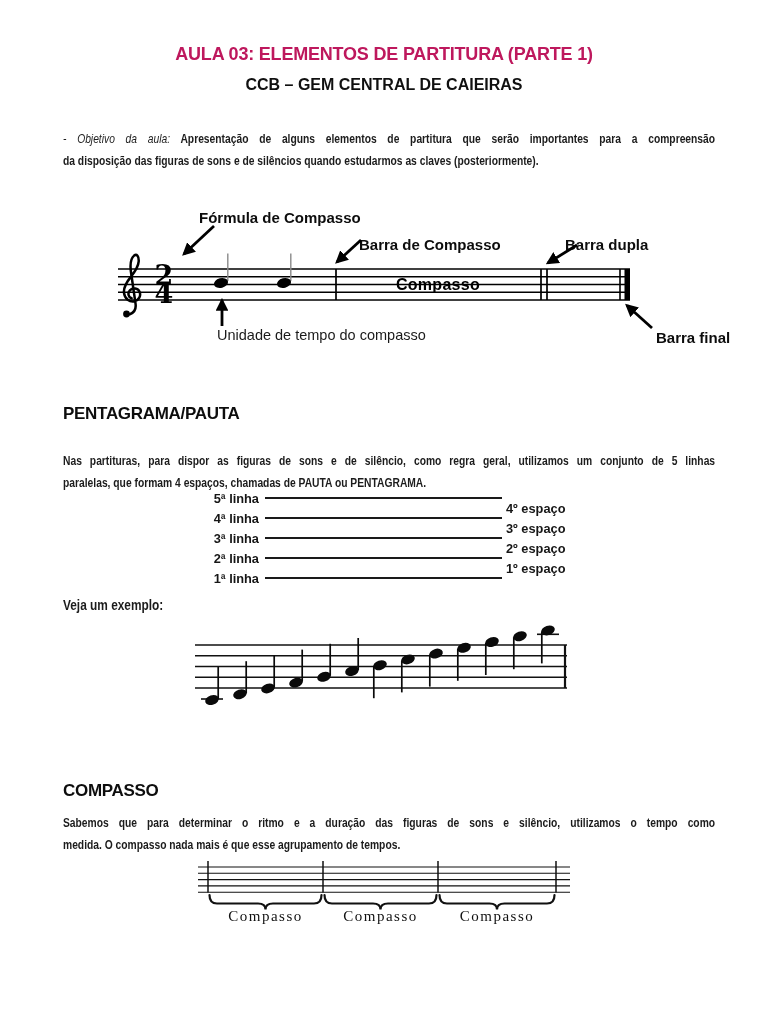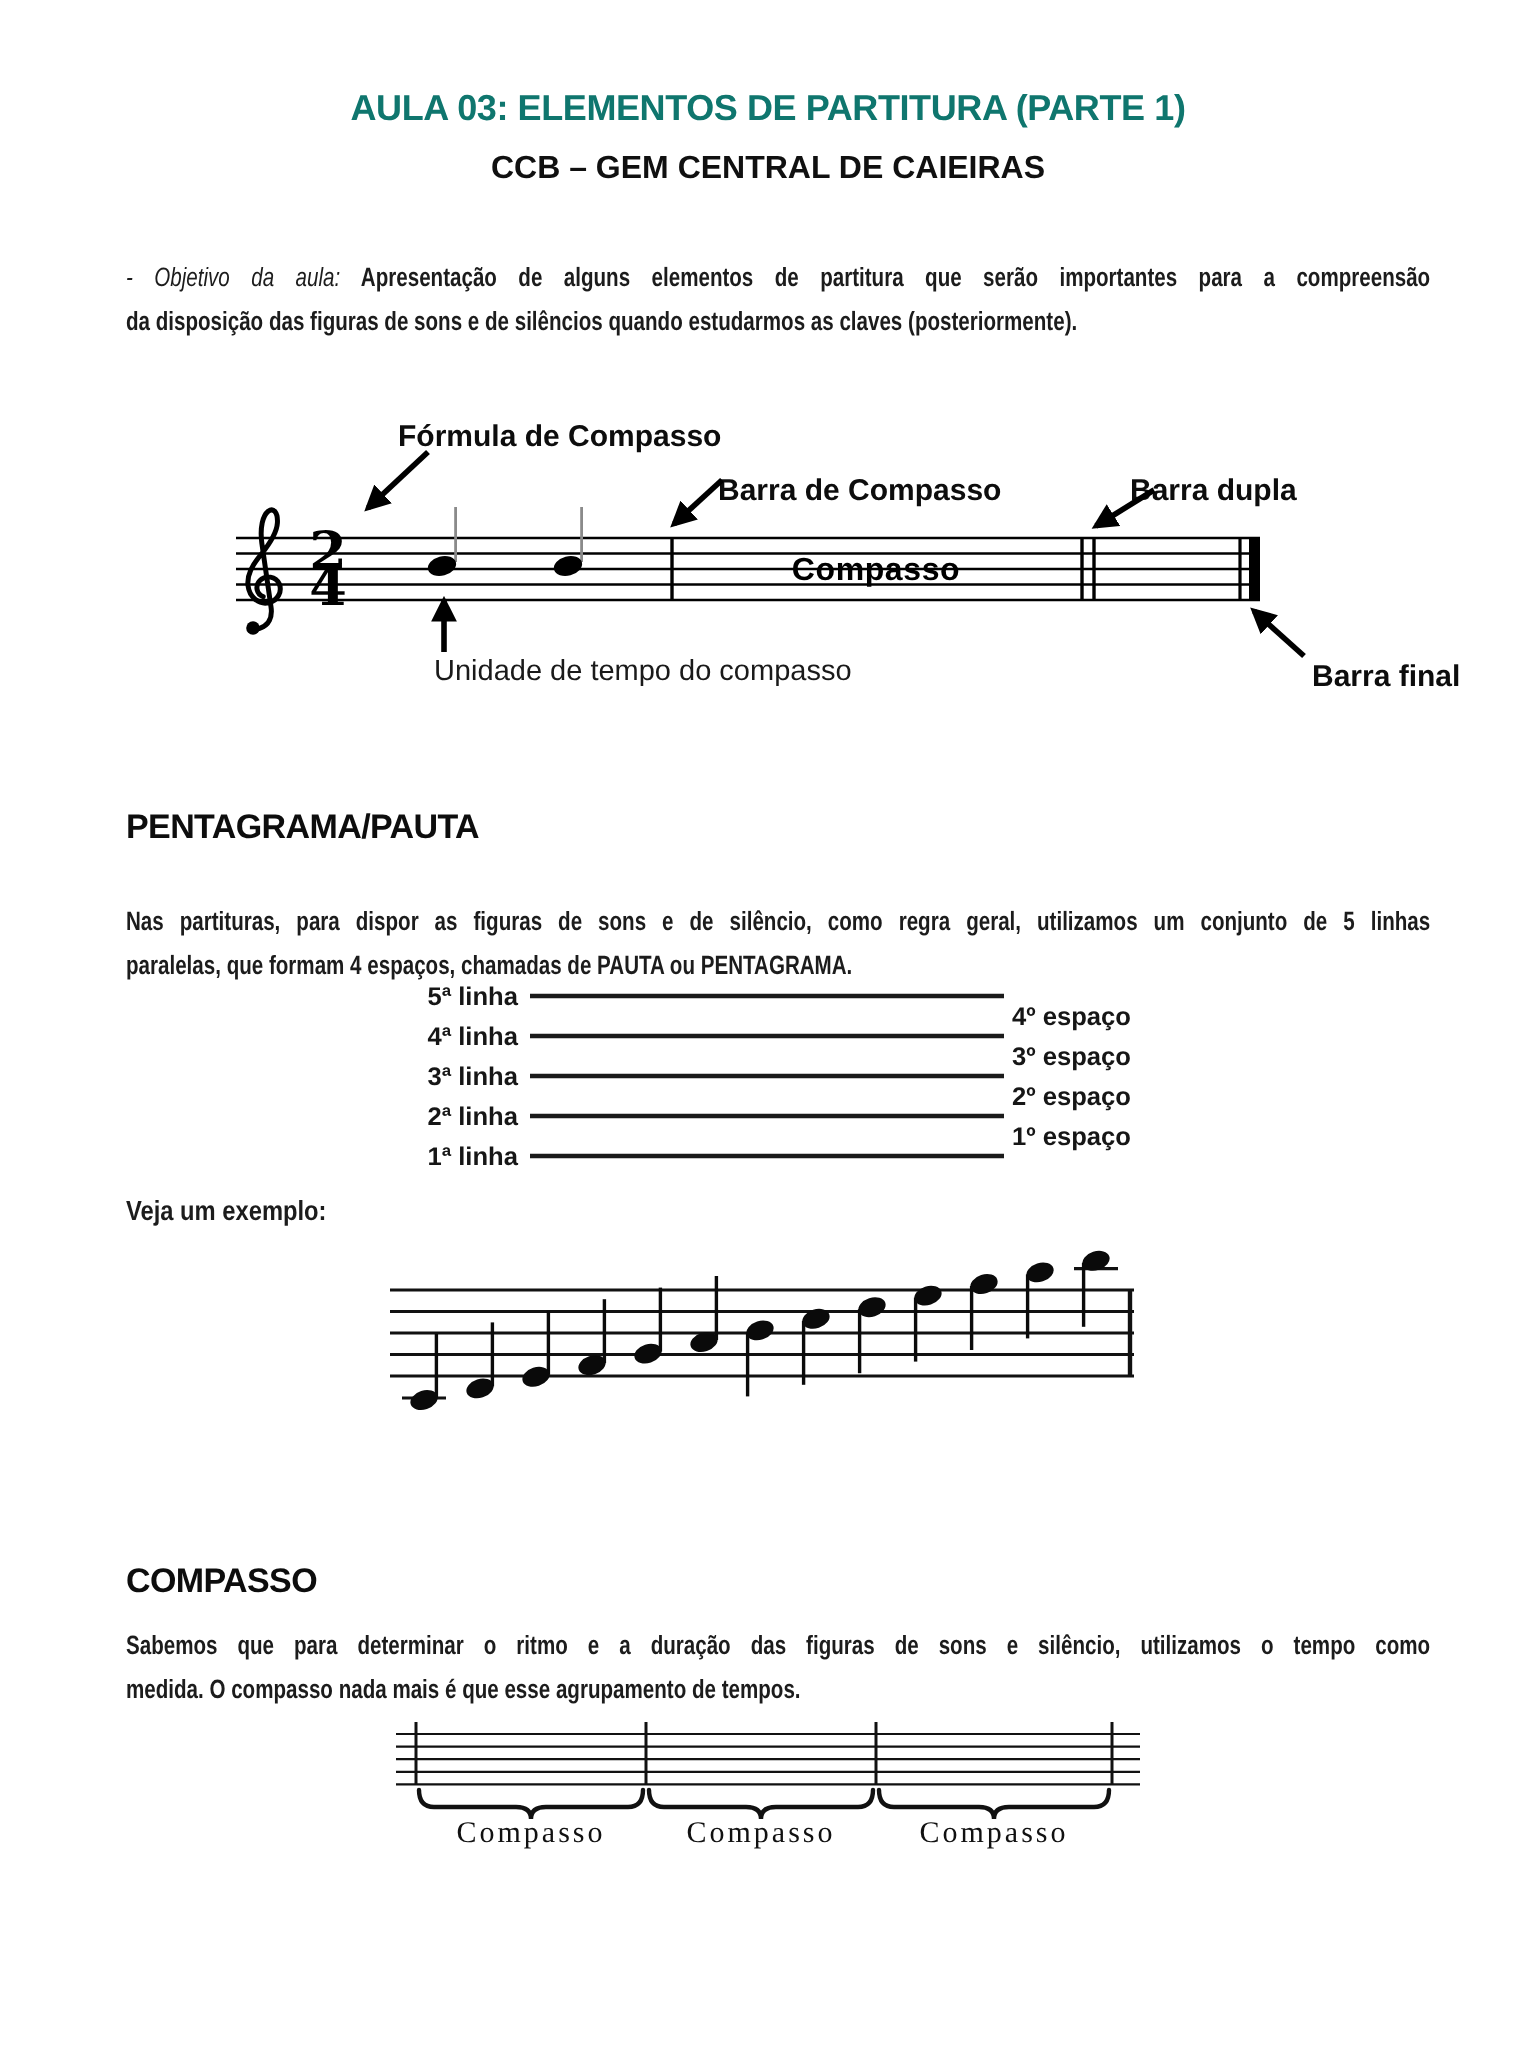--- a/index.html
+++ b/index.html
@@ -1,20 +1,20 @@
 <!DOCTYPE html>
 <html><head>
 <meta charset="utf-8">
 <style>
   html,body{margin:0;padding:0;background:#fff;}
   .page{position:relative;width:768px;height:1024px;background:#ffffff;
         font-family:"Liberation Sans",sans-serif;overflow:hidden;}
 
   .title{position:absolute;top:44px;left:0;width:100%;text-align:center;
-         font-size:18px;font-weight:700;color:#0f766e;letter-spacing:-0.2px;}
+         font-size:18px;font-weight:700;color:#be185d;letter-spacing:-0.2px;}
   .subtitle{position:absolute;top:76px;left:0;width:100%;text-align:center;
          font-size:16px;font-weight:700;color:#101010;}
 
   .para{position:absolute;left:63px;width:836px;transform:scaleX(0.78);
         transform-origin:0 0;font-size:13.2px;line-height:21.5px;
         font-weight:700;color:#1c1c1c;}
   .jline{white-space:nowrap;text-align:justify;text-align-last:justify;}
   .jlast{white-space:nowrap;}
   .obj-label{font-style:italic;font-weight:500;}
 

